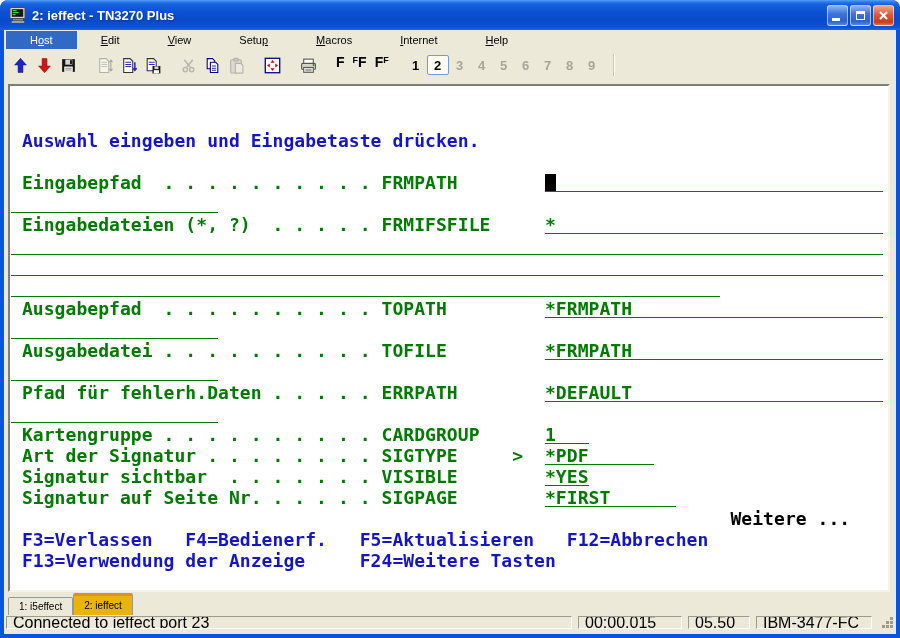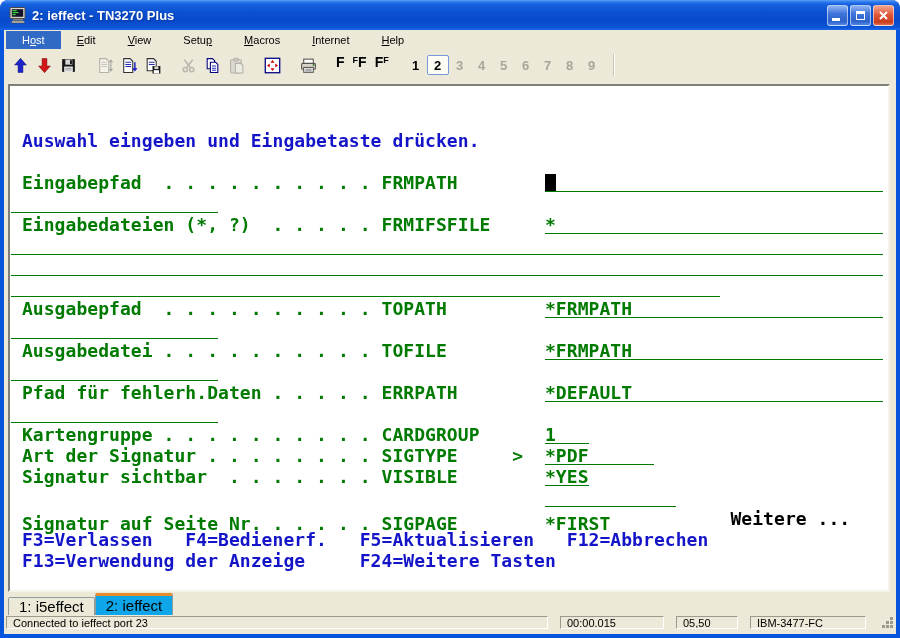--- a/index.html
+++ b/index.html
@@ -15,21 +15,21 @@
   .winbtn{width:21px;height:21px;border-radius:3px;border:1px solid rgba(255,255,255,.55);
     background:linear-gradient(180deg,#8FB4F2 0%,#3E74DB 40%,#2E62C9 80%,#4F86E8 100%);
     display:flex;align-items:center;justify-content:center;position:relative;}
   .winbtn.close{background:linear-gradient(180deg,#F2A48C 0%,#E0593A 45%,#C93C1D 85%,#E0714F 100%);}
   .glyph-min{position:absolute;left:4px;bottom:4px;width:8px;height:3px;background:#fff;}
   .glyph-max{width:9px;height:9px;border:1px solid #fff;border-top:3px solid #fff;}
   
   .main{position:absolute;top:30px;left:4px;right:4px;bottom:4px;background:#ECE9D8;display:flex;flex-direction:column;}
   
   .menubar{height:20px;display:flex;align-items:center;padding-left:2px;font-size:11px;color:#000;}
-  .menu-item{padding:3px 16px;cursor:default;white-space:nowrap;}
+  .menu-item{padding:3px 24px;cursor:default;white-space:nowrap;}
   .menu-item.selected{background:#316AC5;color:#fff;}
   .menu-item u{text-decoration:underline;}
   
   .toolbar{height:30px;display:flex;align-items:center;padding-left:4px;}
   .tb-btn{width:24px;height:24px;display:flex;align-items:center;justify-content:center;flex:0 0 auto;}
   .tb-btn.disabled{filter:grayscale(1) opacity(.45);}
   .tb-gap{margin-left:12px;}
   .font-btn{display:flex;align-items:flex-start;padding:0 4px;height:24px;color:#000;}
   .font-btn .lg{font:bold 14px/18px "Liberation Sans",sans-serif;}
   .font-btn .sm{font:bold 9px/12px "Liberation Sans",sans-serif;margin-top:1px;}
@@ -41,25 +41,25 @@
   
   .term-outer{flex:1;padding:4px 6px 0 4px;}
   .terminal{position:relative;width:100%;height:100%;background:#FFFFFF;
     border:2px solid;border-color:#7F7F7A #F6F4EA #F6F4EA #7F7F7A;overflow:hidden;}
   .term-grid{position:absolute;left:1px;top:2px;width:874px;height:504px;}
   .trow{position:absolute;font:bold 18px/21px "DejaVu Sans Mono",monospace;letter-spacing:0.06px;white-space:pre;}
   .tfield{position:absolute;height:1px;background:#007A00;}
   .tcursor{position:absolute;background:#000;}
   
   .tabbar{height:23px;display:flex;align-items:flex-end;padding-left:4px;position:relative;}
-  .tab{font-size:15px;color:#000;padding:2px 10px 3px 10px;border:1px solid #919B9C;border-bottom:none;
+  .tab{font-size:10px;color:#000;padding:2px 10px 3px 10px;border:1px solid #919B9C;border-bottom:none;
     background:#ECE9D8;height:18px;display:flex;align-items:center;border-radius:2px 2px 0 0;}
-  .tab.active{background:#0ea5e9;height:22px;border-top:3px solid #E68B2C;position:relative;z-index:2;}
-  
-  .statusbar{height:19px;display:flex;align-items:stretch;font-size:11px;color:#000;padding:1px 2px 5px 2px;gap:12px;}
+  .tab.active{background:#eab308;height:22px;border-top:3px solid #E68B2C;position:relative;z-index:2;}
+  
+  .statusbar{height:19px;display:flex;align-items:stretch;font-size:16px;color:#000;padding:1px 2px 5px 2px;gap:6px;}
   .sb-cell{border:1px solid;border-color:#9D9A8D #FFFFFF #FFFFFF #9D9A8D;display:flex;align-items:center;padding:0 6px;white-space:nowrap;overflow:hidden;}
   .sb-msg{flex:1;}
   .sb-grip{width:16px;border:none;position:relative;}
   .sb-grip::after{content:"";position:absolute;right:1px;bottom:1px;width:3px;height:3px;background:#9D9A8D;
     box-shadow:-4px 0 0 #9D9A8D,-8px 0 0 #9D9A8D,0 -4px 0 #9D9A8D,0 -8px 0 #9D9A8D,-4px -4px 0 #9D9A8D;}
 </style>
 </head>
 <body>
 
 <div class="window">
@@ -237,21 +237,21 @@
             <div class="tfield" style="left: 534.1px; top: 418px; width: 130.8px;"></div>
             <div class="trow" style="left: 10.9px; top: 42px; color: rgb(20, 20, 200);">Auswahl eingeben und Eingabetaste drücken.</div>
             <div class="trow" style="left: 10.9px; top: 84px; color: rgb(0, 122, 0);">Eingabepfad  . . . . . . . . . . FRMPATH</div>
             <div class="trow" style="left: 10.9px; top: 126px; color: rgb(0, 122, 0);">Eingabedateien (*, ?)  . . . . . FRMIFSFILE     *</div>
             <div class="trow" style="left: 10.9px; top: 210px; color: rgb(0, 122, 0);">Ausgabepfad  . . . . . . . . . . TOPATH         *FRMPATH</div>
             <div class="trow" style="left: 10.9px; top: 252px; color: rgb(0, 122, 0);">Ausgabedatei . . . . . . . . . . TOFILE         *FRMPATH</div>
             <div class="trow" style="left: 10.9px; top: 294px; color: rgb(0, 122, 0);">Pfad für fehlerh.Daten . . . . . ERRPATH        *DEFAULT</div>
             <div class="trow" style="left: 10.9px; top: 336px; color: rgb(0, 122, 0);">Kartengruppe . . . . . . . . . . CARDGROUP      1</div>
             <div class="trow" style="left: 10.9px; top: 357px; color: rgb(0, 122, 0);">Art der Signatur . . . . . . . . SIGTYPE     &gt;  *PDF</div>
             <div class="trow" style="left: 10.9px; top: 378px; color: rgb(0, 122, 0);">Signatur sichtbar  . . . . . . . VISIBLE        *YES</div>
-            <div class="trow" style="left: 10.9px; top: 399px; color: rgb(0, 122, 0); margin-top: 26px;">Signatur auf Seite Nr. . . . . . SIGPAGE        *FIRST</div>
+            <div class="trow" style="left: 10.9px; top: 399px; color: rgb(0, 122, 0);">Signatur auf Seite Nr. . . . . . SIGPAGE        *FIRST</div>
             <div class="trow" style="left: 719.4px; top: 420px; color: rgb(0, 0, 0);">Weitere ...</div>
             <div class="trow" style="left: 10.9px; top: 441px; color: rgb(20, 20, 200);">F3=Verlassen   F4=Bedienerf.   F5=Aktualisieren   F12=Abbrechen</div>
             <div class="trow" style="left: 10.9px; top: 462px; color: rgb(20, 20, 200);">F13=Verwendung der Anzeige     F24=Weitere Tasten</div>
             <div class="tcursor" style="left: 534.1px; top: 86px; width: 10.9px; height: 17px;"></div>
           </div>
       </div>
     </div>
 
     <div class="tabbar">
         <div class="tab">1: i5effect</div>

